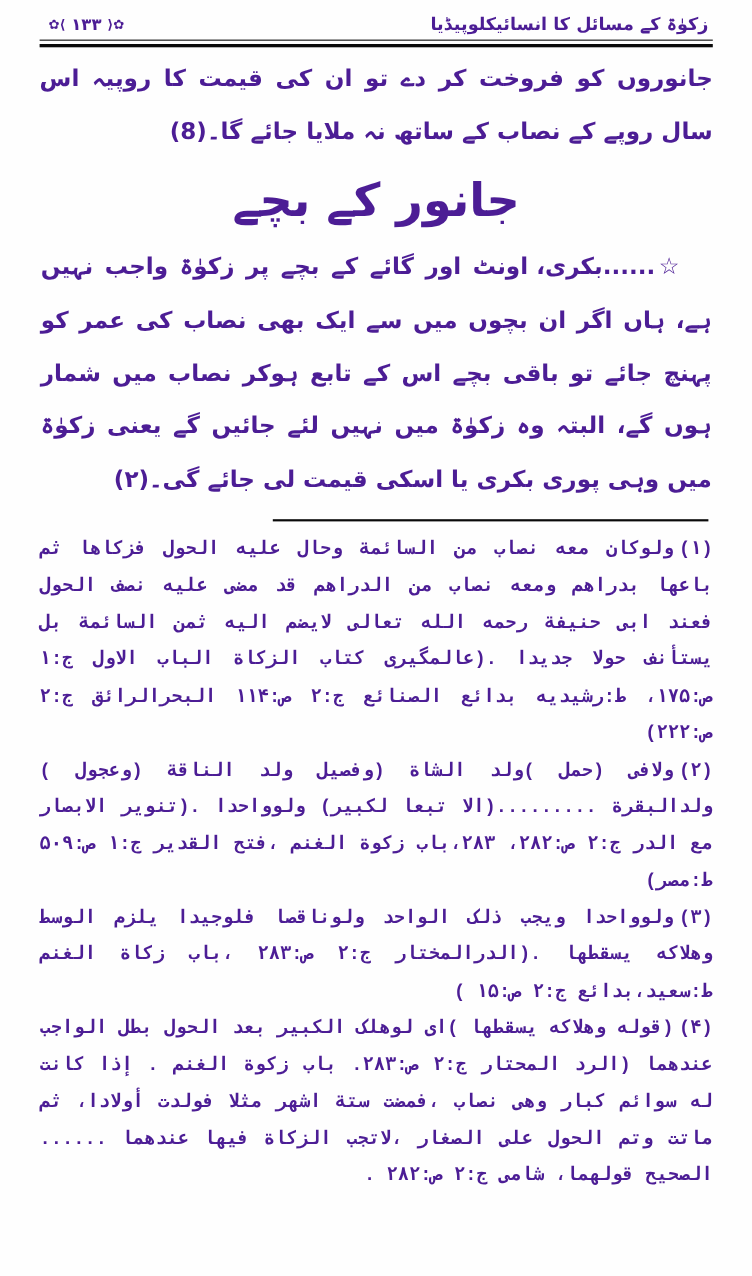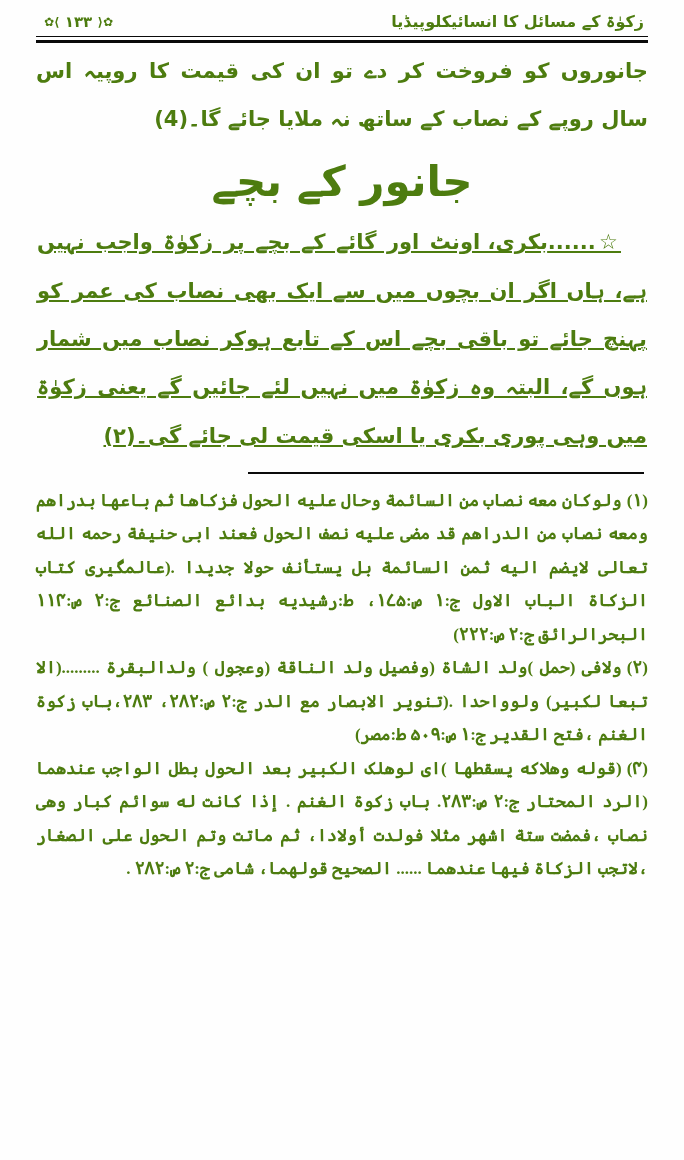--- a/index.html
+++ b/index.html
@@ -6,21 +6,21 @@
     margin: 0;
     padding: 0;
     background: #ffffff;
   }
   .page {
     position: relative;
     width: 684px;
     height: 1160px;
     margin: 0 auto;
     background: #fefefe;
-    color: #4d7c0f;
+    color: #4c1d95;
     box-sizing: border-box;
     padding: 8px 36px 0 36px;
     overflow: hidden;
     font-family: "DejaVu Sans", sans-serif;
   }
   
   .header {
     display: flex;
     justify-content: space-between;
     align-items: flex-end;
@@ -71,21 +71,20 @@
     text-align: center;
     font-weight: bold;
     margin: 8px 0 6px 0;
   }
   .point {
     font-size: 21px;
     line-height: 2.3;
     text-align: justify;
     text-indent: 26px;
     margin: 1px;
-    text-decoration: underline;
   }
   .star {
     letter-spacing: 1px;
   }
   
   .footnote-sep {
     border-top: 2px solid #0a0a0a;
     width: 396px;
     margin: 12px 4px 10px auto; 
   }
@@ -93,21 +92,21 @@
     margin: 0;
   }
   .fn {
     direction: rtl;
     unicode-bidi: embed;
     font-size: 17px;
     line-height: 1.97;
     font-weight: bold;
     text-align: justify;
     margin: 0;
-    font-family: Liberation Serif, serif;
+    font-family: Liberation Mono, monospace;
   }
   .fn-num {
     margin-left: 5px;
   }
 </style>
 </head>
 <body>
 
 <div class="page">
 
@@ -116,38 +115,41 @@
       <span class="orn">✿⟨</span>
       <span>۱۳۳</span>
       <span class="orn">⟩✿</span>
     </div>
     <div class="book-title">زکوٰۃ کے مسائل کا انسائیکلوپیڈیا</div>
   </header>
 
   <div class="header-rule"></div>
 
   <main>
-    <p class="urdu intro">جانوروں کو فروخت کر دے تو ان کی قیمت کا روپیہ اس سال روپے کے نصاب کے ساتھ نہ ملایا جائے گا۔(4)</p>
+    <p class="urdu intro">جانوروں کو فروخت کر دے تو ان کی قیمت کا روپیہ اس سال روپے کے نصاب کے ساتھ نہ ملایا جائے گا۔(8)</p>
 
     <h1 class="urdu heading">جانور کے بچے</h1>
 
     <p class="urdu point">
       <span class="star">☆......</span><span>بکری، اونٹ اور گائے کے بچے پر زکوٰۃ واجب نہیں ہے، ہاں اگر ان بچوں میں سے ایک بھی نصاب کی عمر کو پہنچ جائے تو باقی بچے اس کے تابع ہوکر نصاب میں شمار ہوں گے، البتہ وہ زکوٰۃ میں نہیں لئے جائیں گے یعنی زکوٰۃ میں وہی پوری بکری یا اسکی قیمت لی جائے گی۔(۲)</span>
     </p>
 
 
   </main>
 
   <div class="footnote-sep"></div>
 
   <section class="footnotes">
     <p class="fn">
       <span class="fn-num">(۱)</span><span>ولوکان معه نصاب من السائمة وحال عليه الحول فزکاها ثم باعها بدراهم ومعه نصاب من الدراهم قد مضى عليه نصف الحول فعند ابى حنيفة رحمه الله تعالى لايضم اليه ثمن السائمة بل يستأنف حولا جديدا .(عالمگيرى کتاب الزکاة الباب الاول ج:۱ ص:۱۷۵، ط:رشيديه بدائع الصنائع ج:۲ ص:۱۱۴ البحرالرائق ج:۲ ص:۲۲۲)</span>
     </p>
     <p class="fn">
       <span class="fn-num">(۲)</span><span>ولافى (حمل )ولد الشاة (وفصيل ولد الناقة (وعجول ) ولدالبقرة .........(الا تبعا لکبير) ولوواحدا .(تنوير الابصار مع الدر ج:۲ ص:۲۸۲، ۲۸۳،باب زکوة الغنم ،فتح القدير ج:۱ ص:۵۰۹ ط:مصر)</span>
     </p>
     <p class="fn">
+      <span class="fn-num">(۳)</span><span>ولوواحدا ويجب ذلک الواحد ولوناقصا فلوجيدا يلزم الوسط وهلاکه يسقطها .(الدرالمختار ج:۲ ص:۲۸۳ ،باب زکاة الغنم ط:سعيد،بدائع ج:۲ ص:۱۵ )</span>
+    </p>
+    <p class="fn">
       <span class="fn-num">(۴)</span><span>(قوله وهلاکه يسقطها )اى لوهلک الکبير بعد الحول بطل الواجب عندهما (الرد المحتار ج:۲ ص:۲۸۳. باب زکوة الغنم . إذا کانت له سوائم کبار وهى نصاب ،فمضت ستة اشهر مثلا فولدت أولادا، ثم ماتت وتم الحول على الصغار ،لاتجب الزکاة فيها عندهما ...... الصحيح قولهما، شامى ج:۲ ص:۲۸۲ .</span>
     </p>
   </section>
 
 </div>
 
 </body></html>

